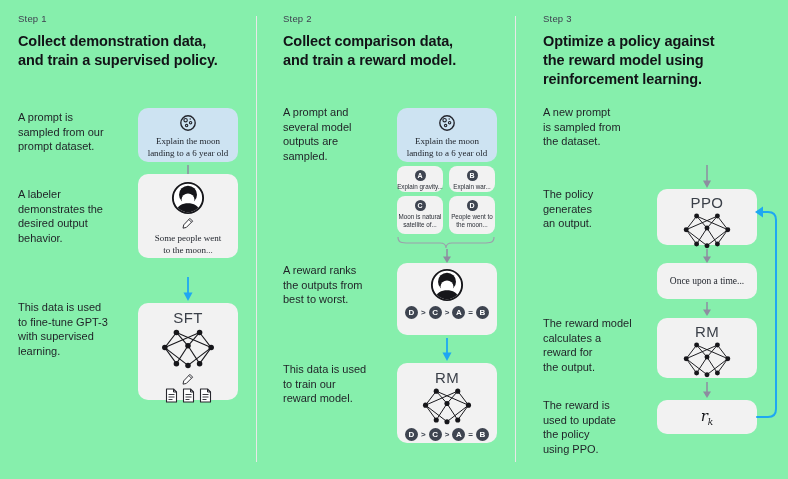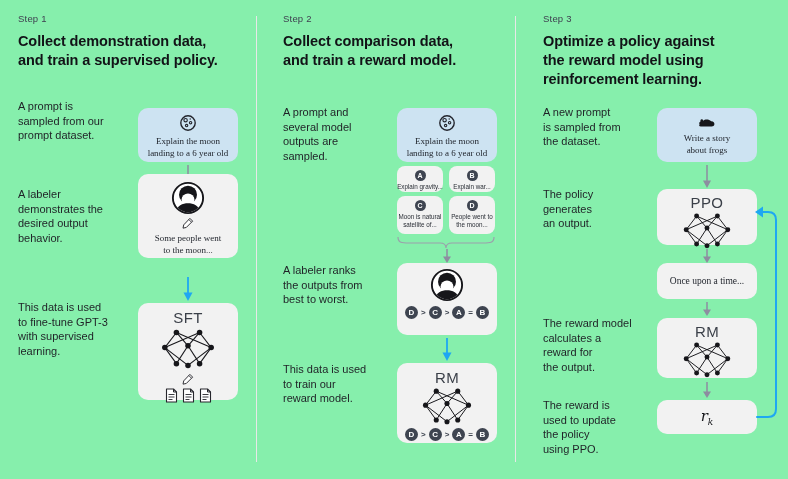--- a/index.html
+++ b/index.html
@@ -28,21 +28,21 @@
 </head>
 <body>
 
 <div class="stage">
   <div class="divider" style="left:256px"></div>
   <div class="divider" style="left:515px"></div>
 
   <div class="step-label" style="left:18px;top:13px">Step 1</div>
   <div class="heading" style="left:18px;top:32px;width:232px">Collect demonstration data,
 and train a supervised policy.</div>
-  <div class="cap" style="left:18px;top:99px;width:118px">A prompt is
+  <div class="cap" style="left:18px;top:110px;width:118px">A prompt is
 sampled from our
 prompt dataset.</div>
   <div class="cap" style="left:18px;top:187px;width:118px">A labeler
 demonstrates the
 desired output
 behavior.</div>
   <div class="cap" style="left:18px;top:300px;width:120px">This data is used
 to fine-tune GPT-3
 with supervised
 learning.</div>
@@ -158,21 +158,21 @@
     </div>
   </div>
 
   <div class="step-label" style="left:283px;top:13px">Step 2</div>
   <div class="heading" style="left:283px;top:32px;width:225px">Collect comparison data,
 and train a reward model.</div>
   <div class="cap" style="left:283px;top:105px;width:110px">A prompt and
 several model
 outputs are
 sampled.</div>
-  <div class="cap" style="left:283px;top:263px;width:112px">A labeler ranks
+  <div class="cap" style="left:283px;top:263px;width:112px">A reward ranks
 the outputs from
 best to worst.</div>
   <div class="cap" style="left:283px;top:362px;width:112px">This data is used
 to train our
 reward model.</div>
 
   <div class="card blue" style="left:397px;top:108px;width:100px;height:54px;padding-top:6px">
     <span>
       <svg width="18" height="18" viewBox="0 0 18 18">
         <circle cx="9" cy="9" r="7.2" fill="none" stroke="#23252d" stroke-width="1.4"></circle>
@@ -299,30 +299,20 @@
 an output.</div>
   <div class="cap" style="left:543px;top:316px;width:112px">The reward model
 calculates a
 reward for
 the output.</div>
   <div class="cap" style="left:543px;top:398px;width:112px">The reward is
 used to update
 the policy
 using PPO.</div>
 
-  <div class="card blue" style="left:657px;top:108px;width:100px;height:54px;padding-top:8px">
-    <span>
-      <svg width="18" height="12" viewBox="0 0 20 13">
-        <path d="M3.2,11.5 C1.2,11.5 0.8,9.8 1.8,8.9 C1.0,8.2 1.2,6.6 2.6,6.3 C2.7,4.7 4.8,4.2 5.7,5.2 C7.8,3.1 12.4,3.3 14.6,5.8 C16.8,5.6 18.6,7.2 18.2,9.3 C18.0,10.6 16.8,11.5 15.2,11.5 Z" fill="#16161a"></path>
-        <circle cx="4.2" cy="4.9" r="1.4" fill="#16161a"></circle>
-      </svg>
-    </span>
-    <div class="card-text" style="margin-top:4px">Write a story
-about frogs</div>
-  </div>
 
   <svg class="abs" style="left:702px;top:165px" width="10" height="23">
     <line x1="5" y1="0" x2="5" y2="16" stroke="#8d8da0" stroke-width="1.5"></line>
     <polygon points="1,15.5 9,15.5 5,23" fill="#8d8da0"></polygon>
   </svg>
 
   <div class="card gray" style="left:657px;top:189px;width:100px;height:56px;padding-top:5px">
     <div class="net-label">PPO</div>
     <span style="margin-top:1px">
       <svg width="48" height="37" viewBox="0 0 60 46">

